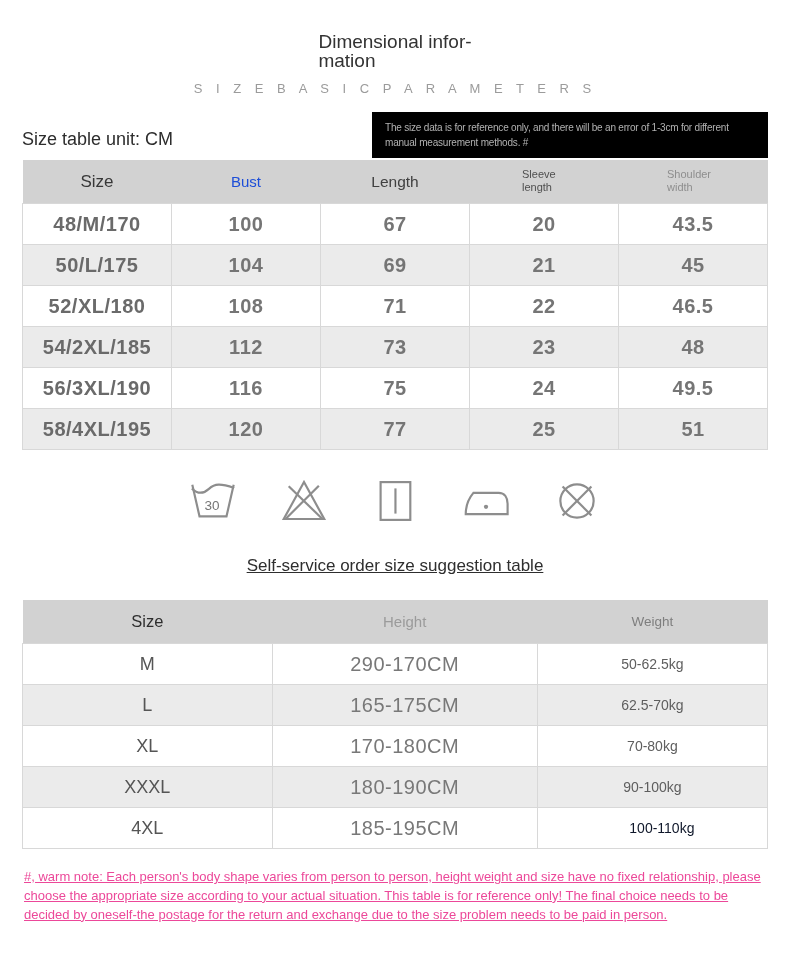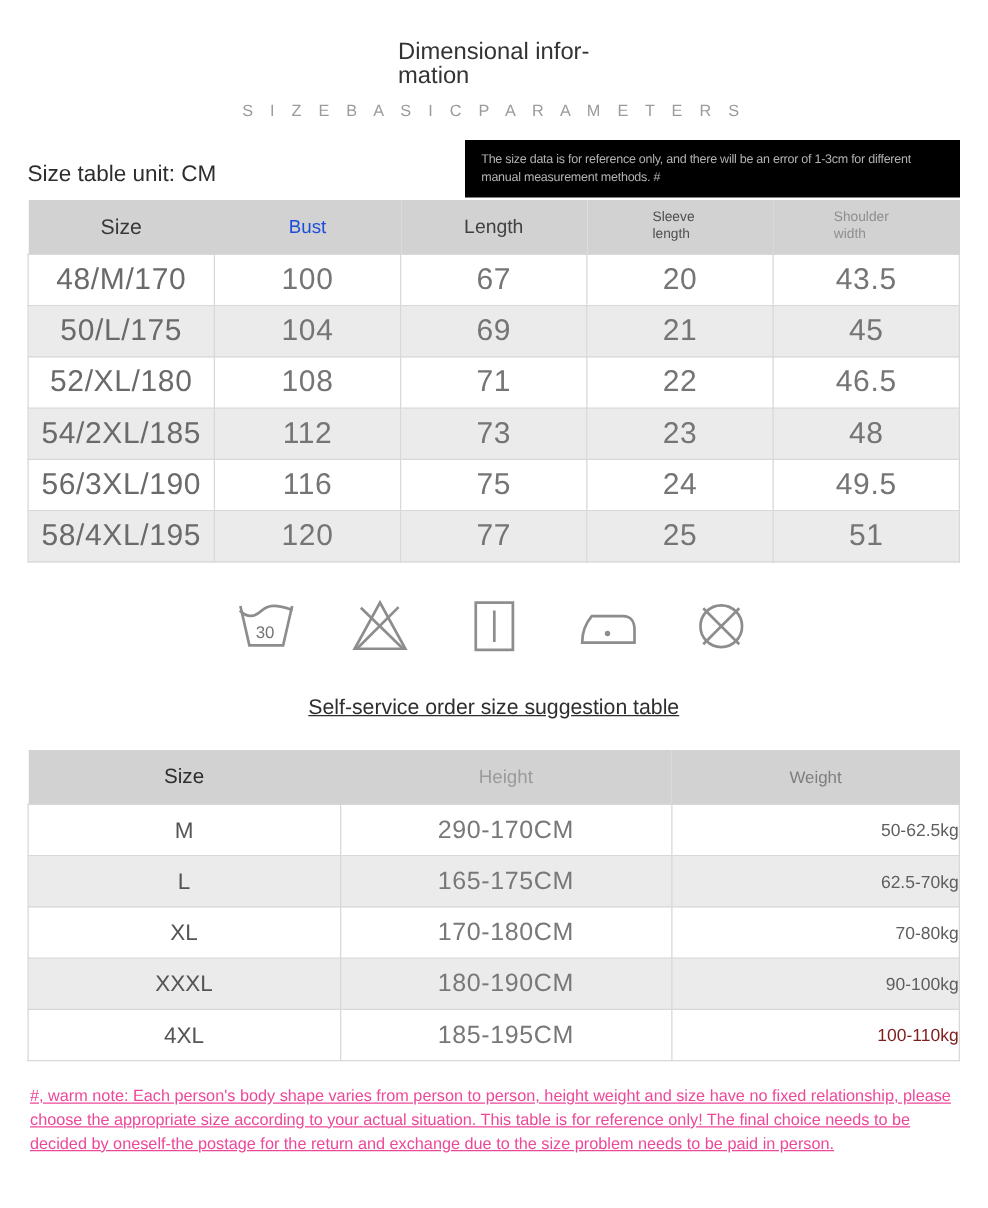--- a/index.html
+++ b/index.html
@@ -33,21 +33,21 @@
   
   table { border-collapse:collapse; table-layout:fixed; width:746px; margin:0 auto; }
   thead th { background:#d2d2d2; height:43px; font-weight:400; text-align:center; padding:0; }
   tbody td {
     height:40px; border:1px solid #d8d8d8; text-align:center;
     padding:0; background:#ffffff;
   }
   tbody tr:nth-child(even) td { background:#ebebeb; }
 
   .size-table { margin-top:2px; }
-  .size-table tbody td { font-size:24px; color:#757575; letter-spacing:0.5px; }
+  .size-table tbody td { font-size:20px; color:#757575; letter-spacing:0.5px;font-weight:bold; }
   .size-table tbody td:first-child { color:#6a6a6a; }
   .th-size  { font-size:17px;   color:#383838; }
   .th-bust  { font-size:15px;   color:#1d4ed8; }
   .th-length{ font-size:15.5px; color:#414141; }
   .th-sleeve span, .th-shoulder span {
     display:inline-block; text-align:left; font-size:11px; line-height:1.25;
   }
   .th-sleeve span   { width:44px; color:#4f4f4f; }
   .th-shoulder span { width:52px; color:#8e8e8e; }
 
@@ -61,22 +61,22 @@
   .care-icon text { fill:#757575; font-size:15px; font-family:"Liberation Sans",sans-serif; }
 
   
   .suggestion-title { margin-top:26px; text-align:center; font-size:17px; color:#2e2e2e;text-decoration:underline; }
   .suggestion-table { margin-top:24px; }
   .th-s-size   { font-size:16.5px; color:#2e2e2e; }
   .th-s-height { font-size:15px;   color:#9b9b9b; }
   .th-s-weight { font-size:13.5px; color:#7e7e7e; }
   .suggestion-table td.c-size   { font-size:18px;  color:#555555; }
   .suggestion-table td.c-height { font-size:20px;  color:#787878; letter-spacing:0.5px; }
-  .suggestion-table td.c-weight { font-size:14px;  color:#5e5e5e;text-align:right; }
-  .suggestion-table tr:last-child td.c-weight { color:#7f1d1d;padding-left:19px; }
+  .suggestion-table td.c-weight { font-size:14px;  color:#5e5e5e; }
+  .suggestion-table tr:last-child td.c-weight { color:#0f172a;padding-left:19px; }
 
   
   .footer-note {
     margin:19px 24px 0; font-size:13px; color:#ec4899; line-height:1.45;text-decoration:underline;
   }
 </style>
 </head>
 <body>
 
 <div class="header">

